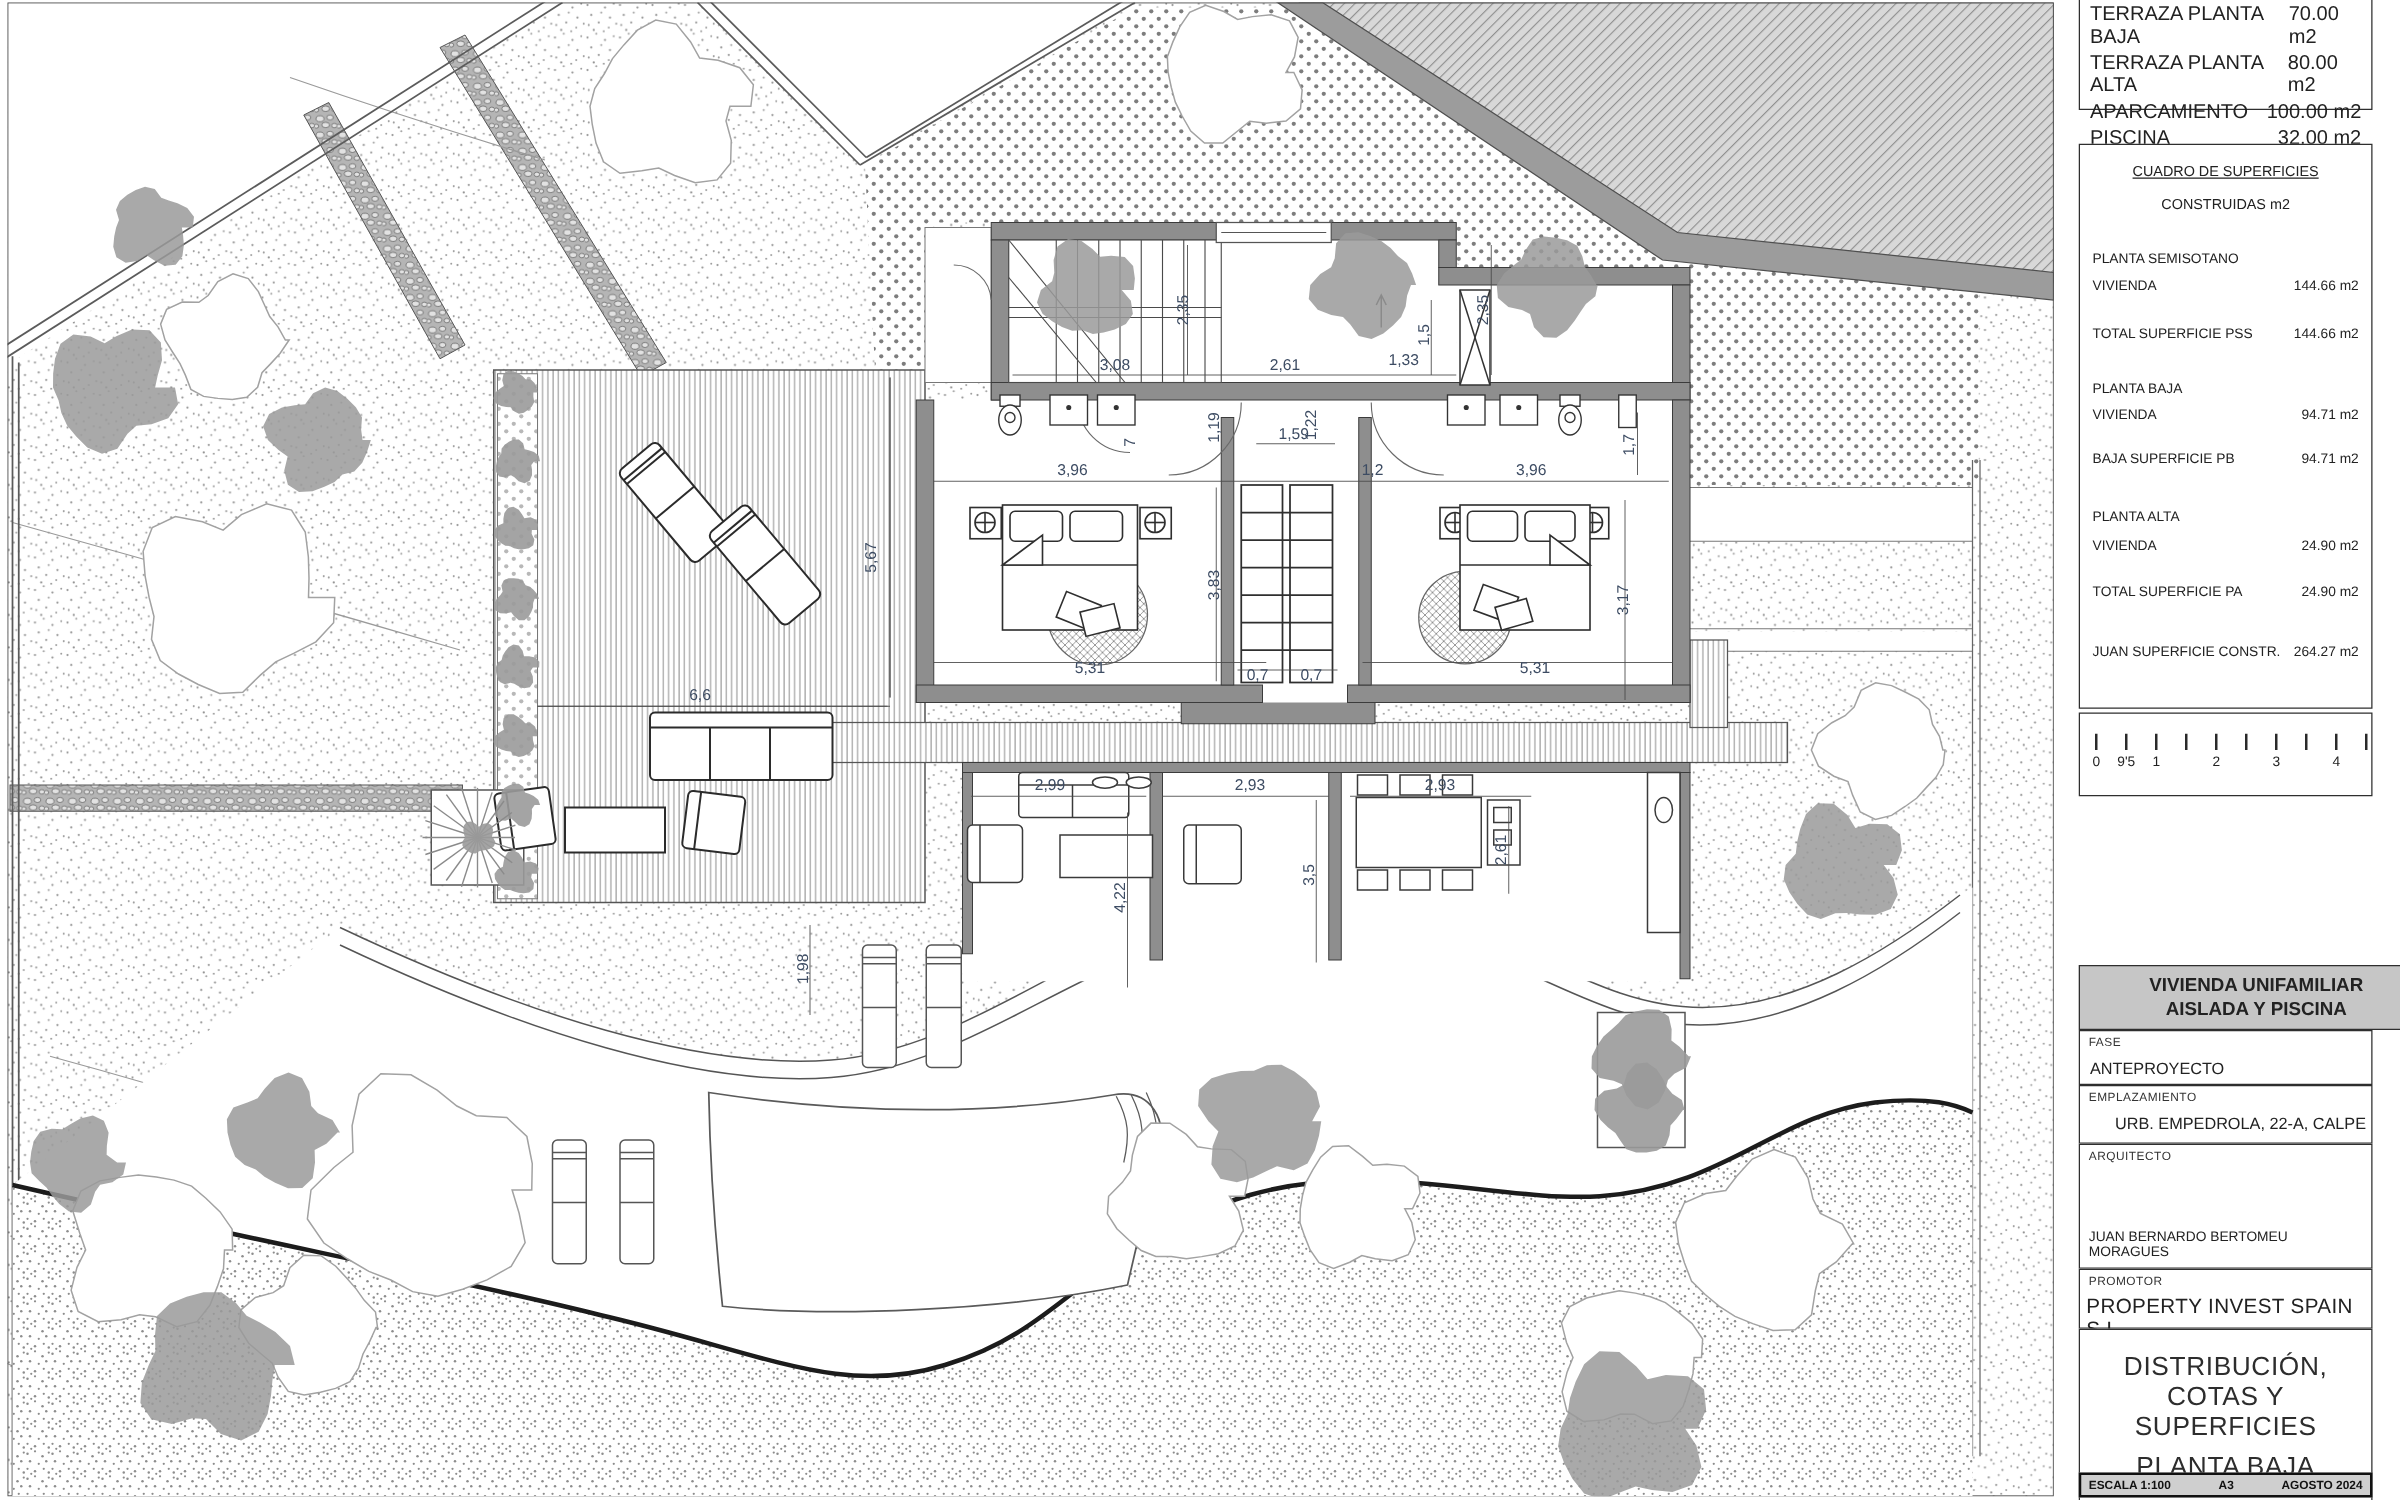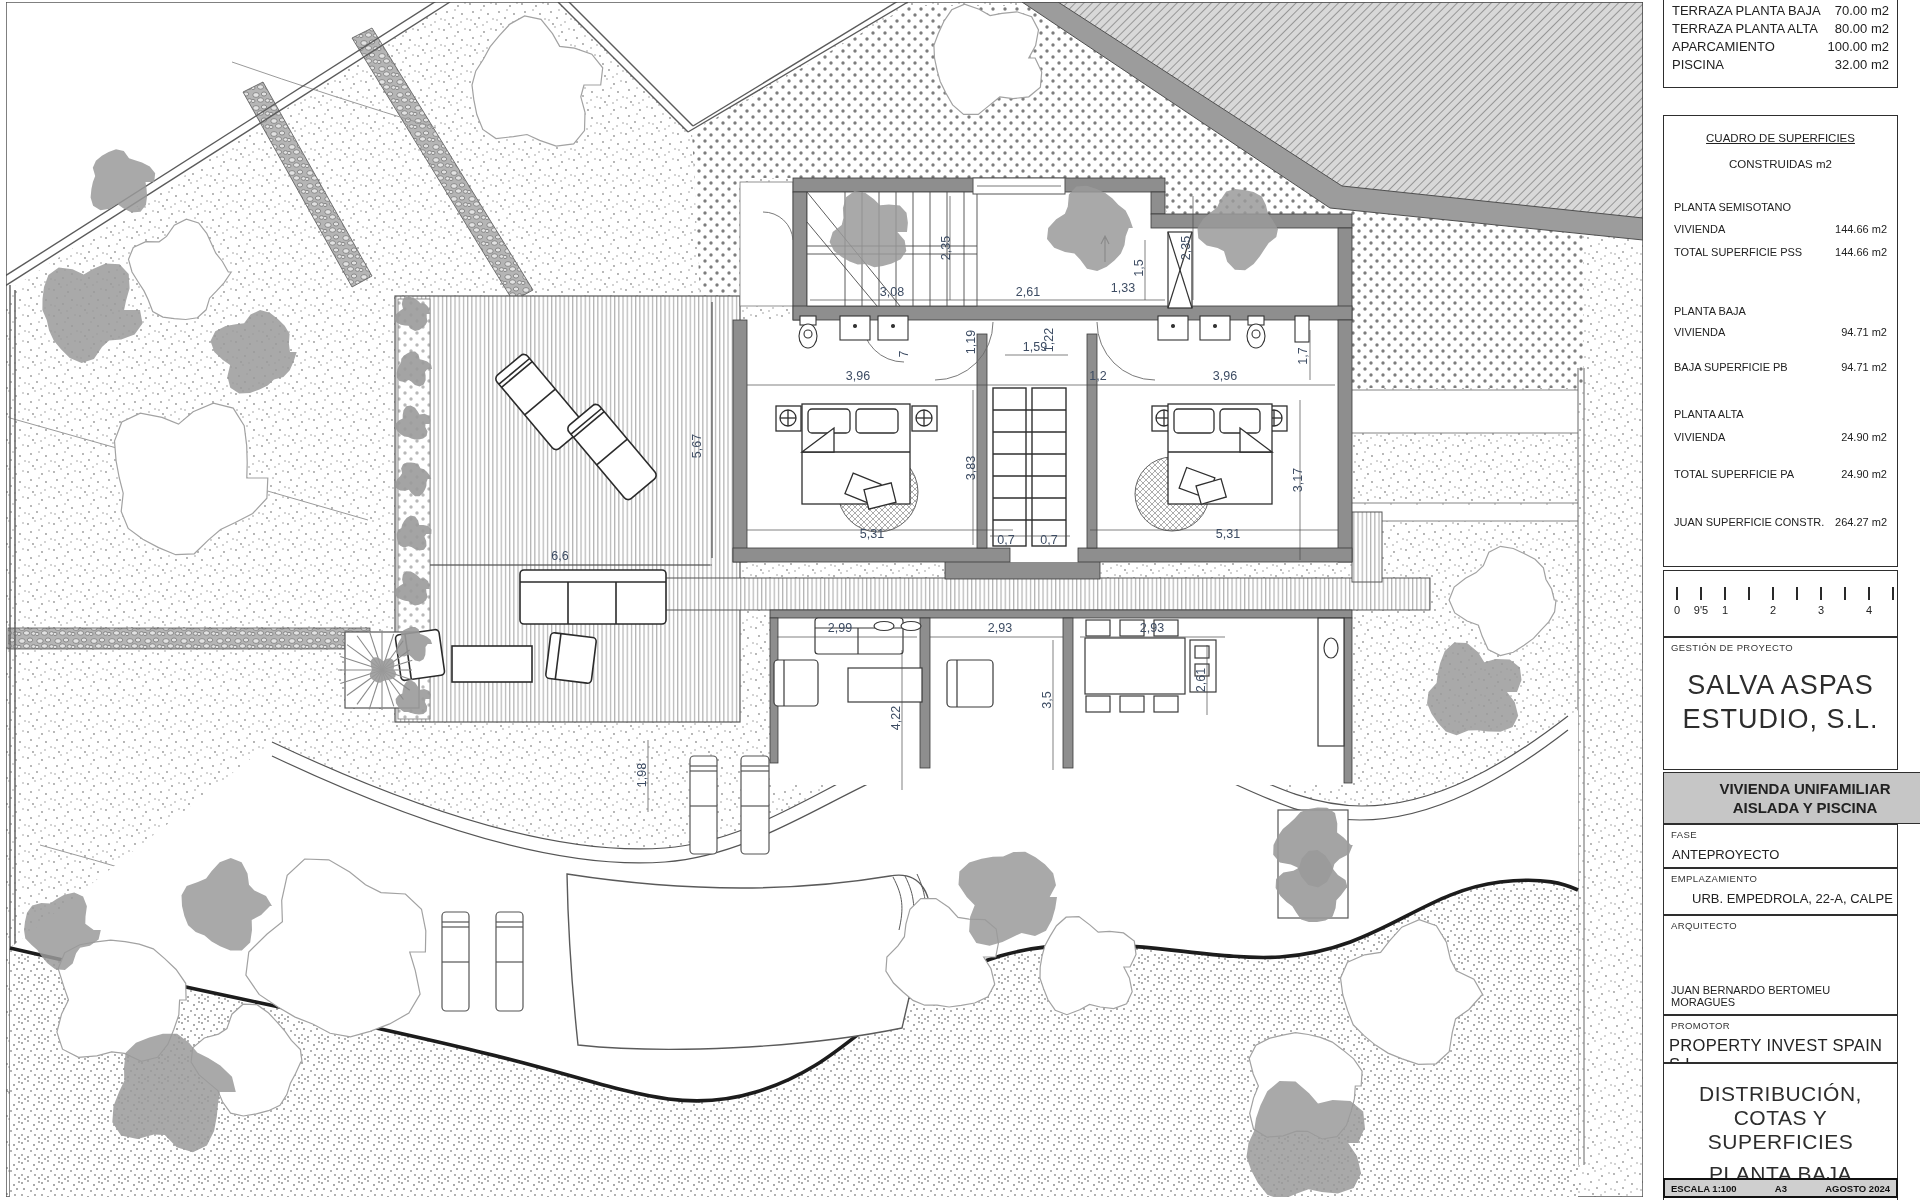--- a/index.html
+++ b/index.html
@@ -2,21 +2,21 @@
 <html><head>
 <meta charset="utf-8">
 <style>
   html,body{margin:0;padding:0;background:#ffffff;width:1920px;height:1200px;overflow:hidden;
     font-family:"Liberation Sans", sans-serif;}
   #stage{position:relative;width:1920px;height:1200px;background:#fff;}
   #plan{position:absolute;left:0;top:0;}
   
   #tblock{position:absolute;left:1655px;top:0;width:265px;height:1200px;background:#fff;}
   .tbox{position:absolute;left:8px;width:235px;border:1.6px solid #2e2e2e;background:#fff;box-sizing:border-box;}
-  .trow{display:flex;justify-content:space-between;padding:1.5px 8px 1.5px 8px;font-size:13px;color:#222;}
+  .trow{display:flex;justify-content:space-between;padding:1.5px 8px 1.5px 8px;font-size:16px;color:#222;}
   .srow{position:absolute;left:10px;right:10px;display:flex;justify-content:space-between;
     font-size:11px;color:#222;white-space:nowrap;}
   .scen{position:absolute;left:0;right:0;text-align:center;font-size:11.5px;color:#222;}
   .tick{position:absolute;top:16px;width:2px;height:13px;background:#2a2a2a;}
   .ticklab{position:absolute;top:33px;transform:translateX(-50%);font-size:11px;color:#222;}
   .small-label{position:absolute;top:4px;left:7px;font-size:9.5px;letter-spacing:.4px;color:#333;}
   .bigname{position:absolute;left:0;right:0;text-align:center;font-size:27px;color:#2d2d2d;letter-spacing:1px;}
   .projband{position:absolute;left:8px;width:284px;background:#c6c6c6;border:1.6px solid #2e2e2e;
     box-sizing:border-box;text-align:center;font-size:15px;font-weight:600;color:#222;padding-top:6px;line-height:19px;}
   .fieldval{position:absolute;font-size:13px;color:#222;}
@@ -541,21 +541,21 @@
   <div class="tbox" style="top:115px;height:452px;">
     <div class="scen" style="top:16px;text-decoration:underline;">CUADRO DE SUPERFICIES</div>
     <div class="scen" style="top:42px;">CONSTRUIDAS m2</div>
     <div class="srow" style="top:85px;">
           <span>PLANTA SEMISOTANO</span>
         </div>
     <div class="srow" style="top:107px;">
           <span>VIVIENDA</span>
           <span>144.66 m2</span>
         </div>
-    <div class="srow" style="top:130px;gap:20px;">
+    <div class="srow" style="top:145px;gap:20px;">
           <span>TOTAL SUPERFICIE PSS</span>
           <span>144.66 m2</span>
         </div>
     <div class="srow" style="top:189px;">
           <span>PLANTA BAJA</span>
         </div>
     <div class="srow" style="top:210px;">
           <span>VIVIENDA</span>
           <span>94.71 m2</span>
         </div>
@@ -592,25 +592,20 @@
     <div class="tick" style="left:204px"></div>
         <div class="tick" style="left:228px"></div>
     <div class="ticklab" style="left:13px">0</div>
     <div class="ticklab" style="left:37px">9'5</div>
     <div class="ticklab" style="left:61px">1</div>
     <div class="ticklab" style="left:109px">2</div>
     <div class="ticklab" style="left:157px">3</div>
     <div class="ticklab" style="left:205px">4</div>
   </div>
 
-  <div class="tbox" style="top:637px;height:133px;">
-    <div class="small-label">GESTIÓN DE PROYECTO</div>
-    <div class="bigname" style="top:32px;">SALVA ASPAS</div>
-    <div class="bigname" style="top:66px;">ESTUDIO, S.L.</div>
-  </div>
 
   <div class="projband" style="top:772px;height:52px;">
     <div>VIVIENDA UNIFAMILIAR</div>
     <div>AISLADA Y PISCINA</div>
   </div>
 
   <div class="tbox" style="top:824px;height:44px;">
     <div class="small-label">FASE</div>
     <div class="fieldval" style="top:22px;left:8px;">ANTEPROYECTO</div>
   </div>

